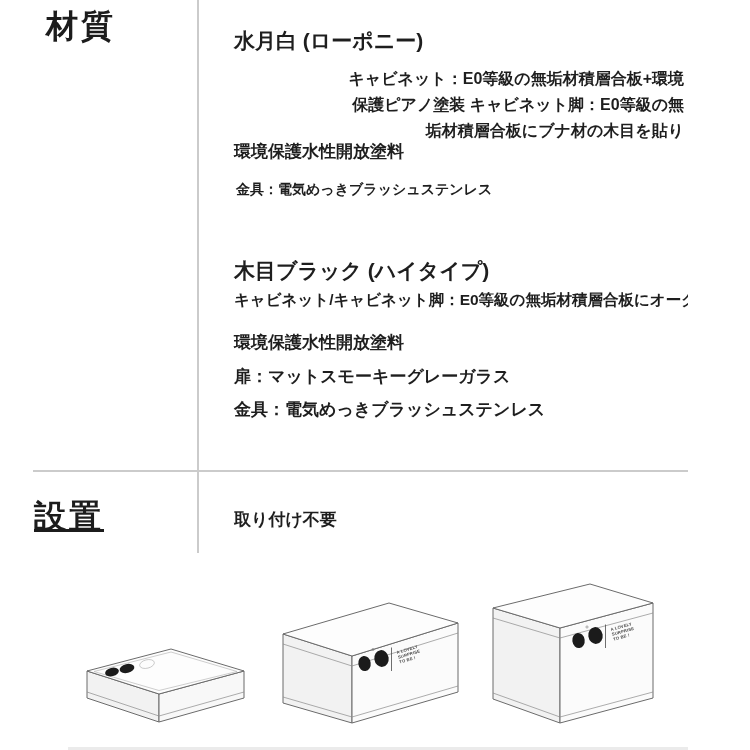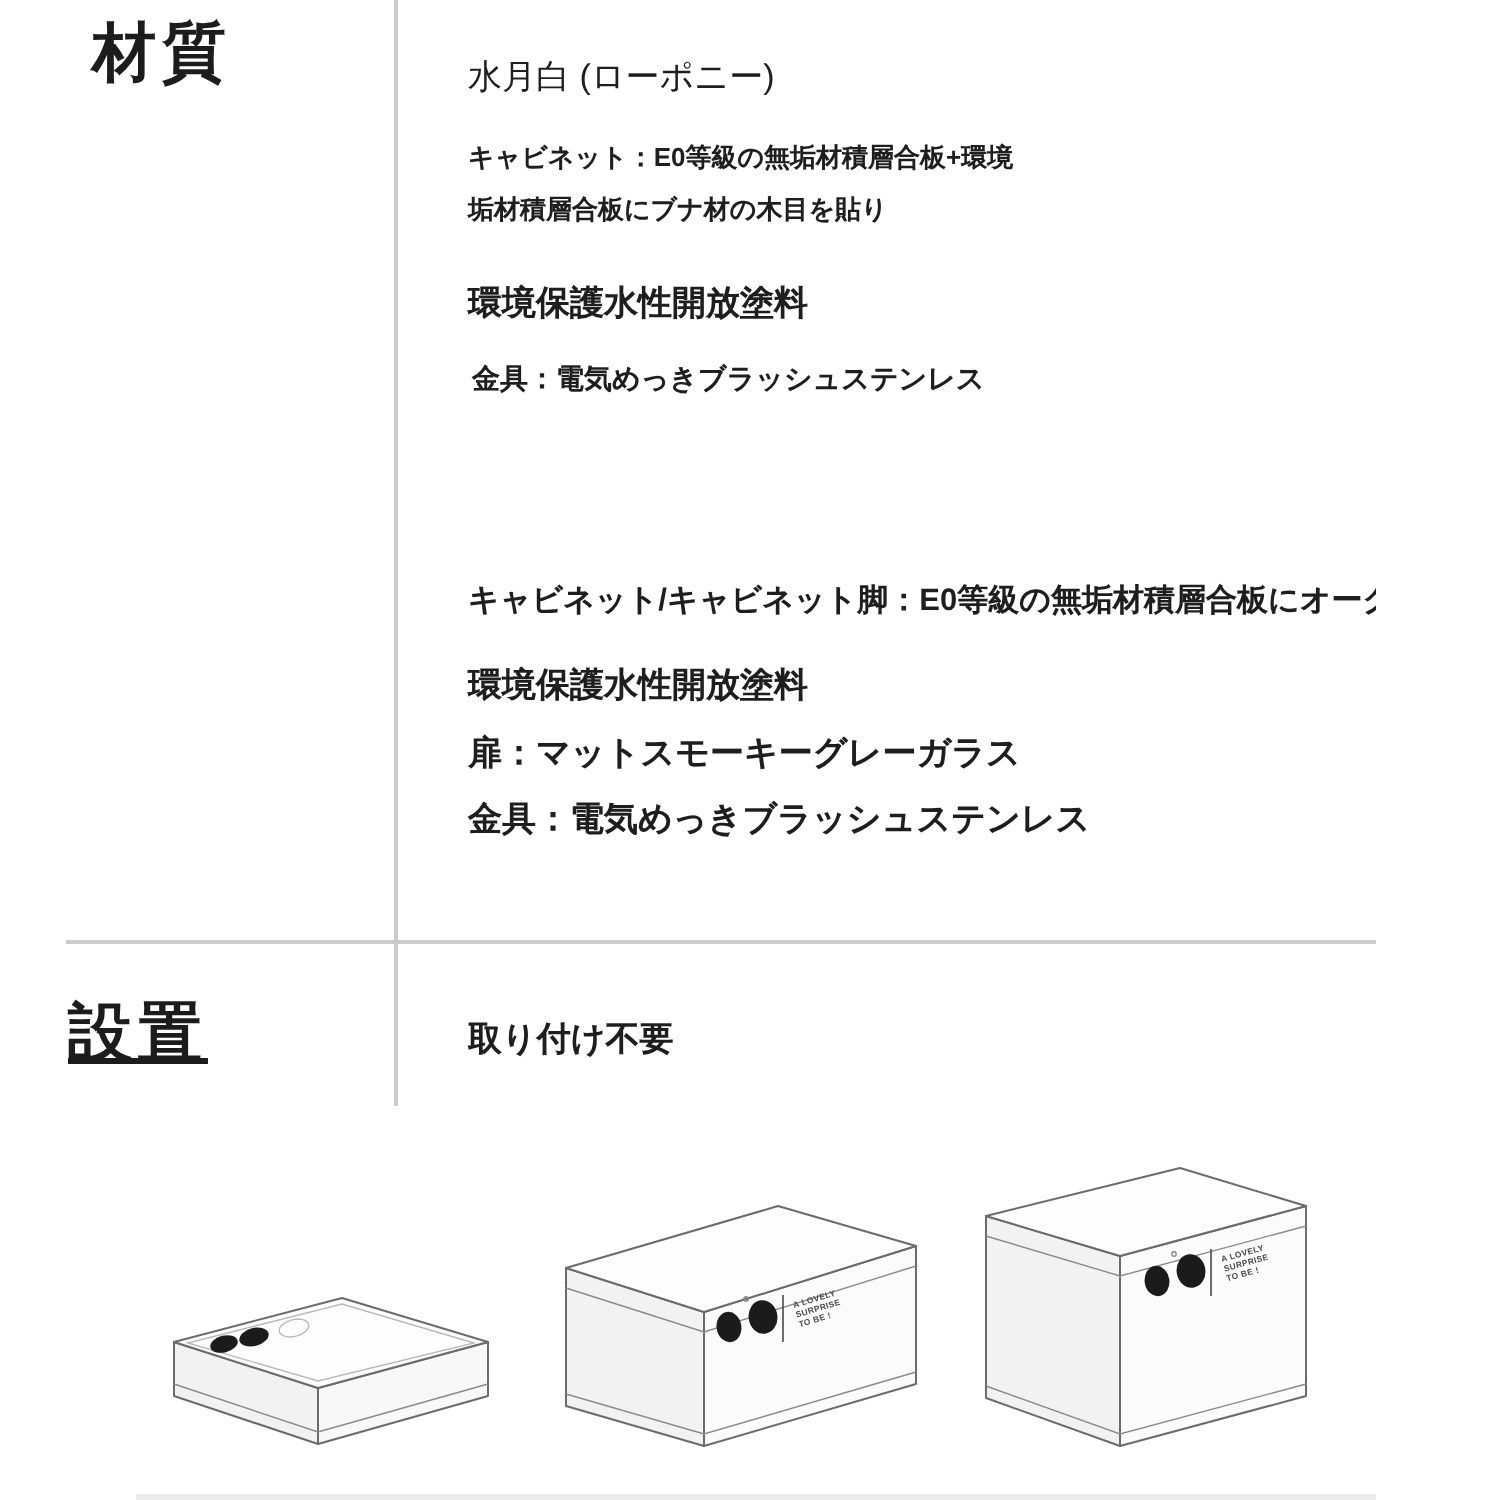--- a/index.html
+++ b/index.html
@@ -5,22 +5,22 @@
   html,body{margin:0;padding:0;background:#ffffff;}
   .page{
     position:relative;width:688px;height:750px;background:#ffffff;
     font-family:"Liberation Sans","DejaVu Sans",sans-serif;
     color:#1e1e1e;overflow:hidden;
   }
   .abs{position:absolute;}
   .section-heading{
     font-size:32px;font-weight:800;letter-spacing:3px;color:#1c1c1c;white-space:nowrap;
   }
-  .sub-title{font-size:17px;font-weight:400;white-space:nowrap;}
-  .body-text{font-size:13px;font-weight:700;line-height:26px;}
+  .sub-title{font-size:21px;font-weight:700;white-space:nowrap;}
+  .body-text{font-size:16px;font-weight:700;line-height:26px;text-align:right;}
   .center-line{font-size:17px;font-weight:700;text-align:left;white-space:nowrap;}
   .detail-line{font-size:17px;font-weight:700;white-space:nowrap;}
   .small-line{font-size:14px;font-weight:700;white-space:nowrap;}
   .clip-line{overflow:hidden;}
   .v-divider{left:197px;top:0;width:1.5px;height:553px;background:#cbcbcb;}
   .h-divider{left:33px;top:470px;width:714px;height:1.5px;background:#cbcbcb;}
   .bottom-band{left:68px;top:747px;width:682px;height:3px;background:#ebebeb;}
   svg{display:block;}
   .box-outline{fill:none;stroke:#6b6b6b;stroke-width:1;stroke-linejoin:round;}
   .seam{stroke:#8a8a8a;stroke-width:.7;fill:none;}
@@ -33,27 +33,29 @@
 
   <div class="abs v-divider"></div>
   <div class="abs h-divider"></div>
 
   <div class="abs section-heading" style="left:46px;top:5px;">材質</div>
 
   <div class="abs sub-title" style="left:234px;top:27px;">水月白 (ローポニー)</div>
 
   <div class="abs body-text" style="left:234px;top:66px;width:450px;">
     <div>キャビネット：E0等級の無垢材積層合板+環境</div>
+    <div>保護ピアノ塗装 キャビネット脚：E0等級の無</div>
     <div>垢材積層合板にブナ材の木目を貼り</div>
   </div>
 
   <div class="abs center-line" style="left:234px;top:140px;width:372px;">環境保護水性開放塗料</div>
 
   <div class="abs small-line" style="left:236px;top:181px;">金具：電気めっきブラッシュステンレス</div>
 
+  <div class="abs sub-title" style="left:234px;top:257px;">木目ブラック (ハイタイプ)</div>
 
   <div class="abs detail-line clip-line" style="left:234px;top:290px;width:516px;font-size:15.5px;">キャビネット/キャビネット脚：E0等級の無垢材積層合板にオーク材の木目</div>
 
   <div class="abs center-line" style="left:234px;top:331px;width:422px;">環境保護水性開放塗料</div>
 
   <div class="abs detail-line" style="left:234px;top:365px;">扉：マットスモーキーグレーガラス</div>
 
   <div class="abs detail-line" style="left:234px;top:398px;">金具：電気めっきブラッシュステンレス</div>
 
   <div class="abs section-heading" style="left:34px;top:495px;text-decoration:underline;">設置</div>

